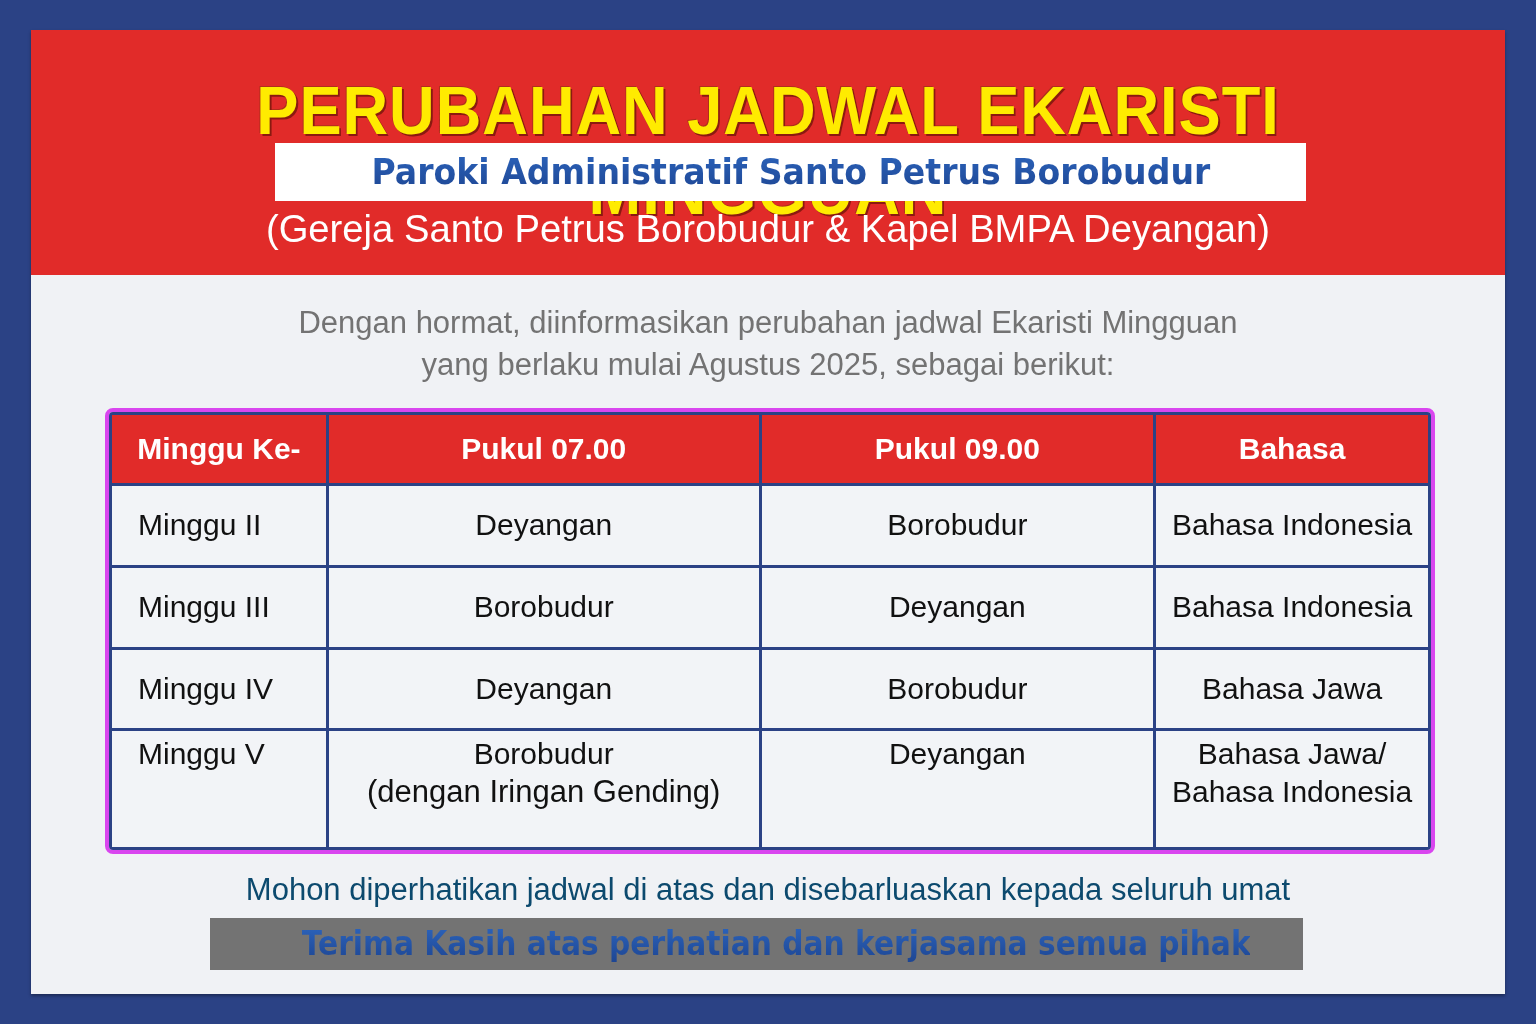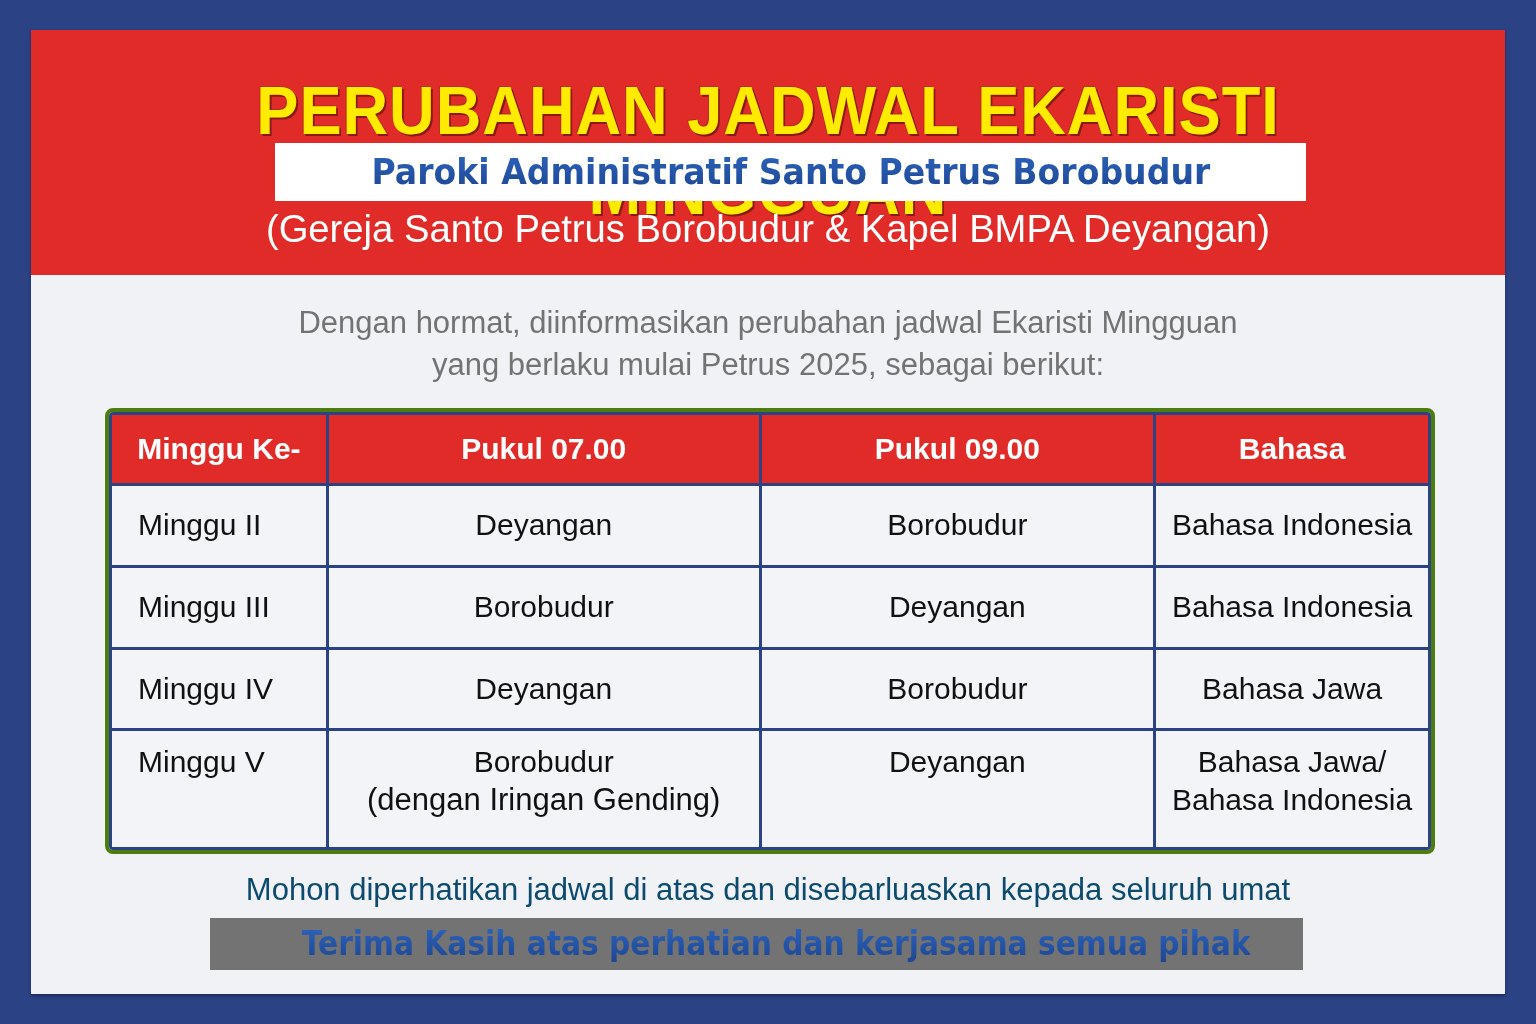--- a/index.html
+++ b/index.html
@@ -64,21 +64,21 @@
   .intro {
     position: absolute; left: 0; right: 0; top: 272px;
     text-align: center;
     color: #737373;
     font-size: 31px;
     line-height: 42px;
   }
   .table-wrap {
     position: absolute; left: 74px; top: 378px;
     width: 1322px; height: 438px;
-    border: 4px solid #4d7c0f;
+    border: 4px solid #d946ef;
     border-radius: 8px;
     background: #14b8a6;
     overflow: hidden;
   }
   table {
     border-collapse: separate;
     border-spacing: 3px;
     width: 100%;
     height: 100%;
     background: #2b4285;
@@ -94,21 +94,21 @@
   }
   td {
     background: #f2f4f7;
     color: #111111;
     font-size: 30px;
     text-align: center;
     padding: 0;
     height: 60px;
   }
   td.week { text-align: left; padding-left: 26px; }
-  td.multi { vertical-align: top; padding-top: 12px; line-height: 38px; }
+  td.multi { vertical-align: top; padding-top: 4px; line-height: 38px; }
   td.multi .small { font-size: 31px; }
   col.c1 { width: 214px; }
   col.c2 { width: 430px; }
   col.c3 { width: 392px; }
   col.c4 { width: 272px; }
   .notice {
     position: absolute; left: 0; right: 0; top: 838px;
     text-align: center;
     color: #0c4a6e;
     font-size: 31px;
@@ -142,21 +142,21 @@
   <div class="header">
     <div class="title">PERUBAHAN JADWAL EKARISTI MINGGUAN</div>
     <div class="subtitle-box">
       <span class="subtitle">Paroki Administratif Santo Petrus Borobudur</span>
     </div>
     <div class="church-line">(Gereja Santo Petrus Borobudur &amp; Kapel BMPA Deyangan)</div>
   </div>
 
   <div class="intro">
     <div>Dengan hormat, diinformasikan perubahan jadwal Ekaristi Mingguan</div>
-    <div>yang berlaku mulai Petrus 2025, sebagai berikut:</div>
+    <div>yang berlaku mulai Agustus 2025, sebagai berikut:</div>
   </div>
 
   <div class="table-wrap">
     <table>
       <colgroup>
         <col class="c1">
           <col class="c2">
           <col class="c3">
           <col class="c4">
       </colgroup>

